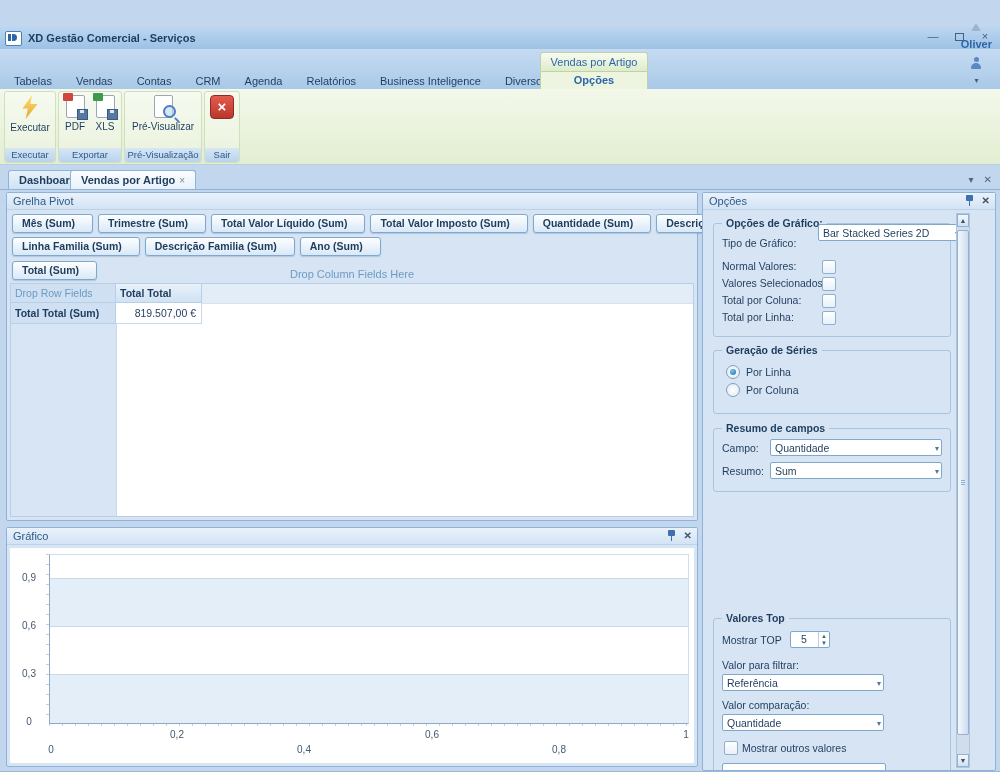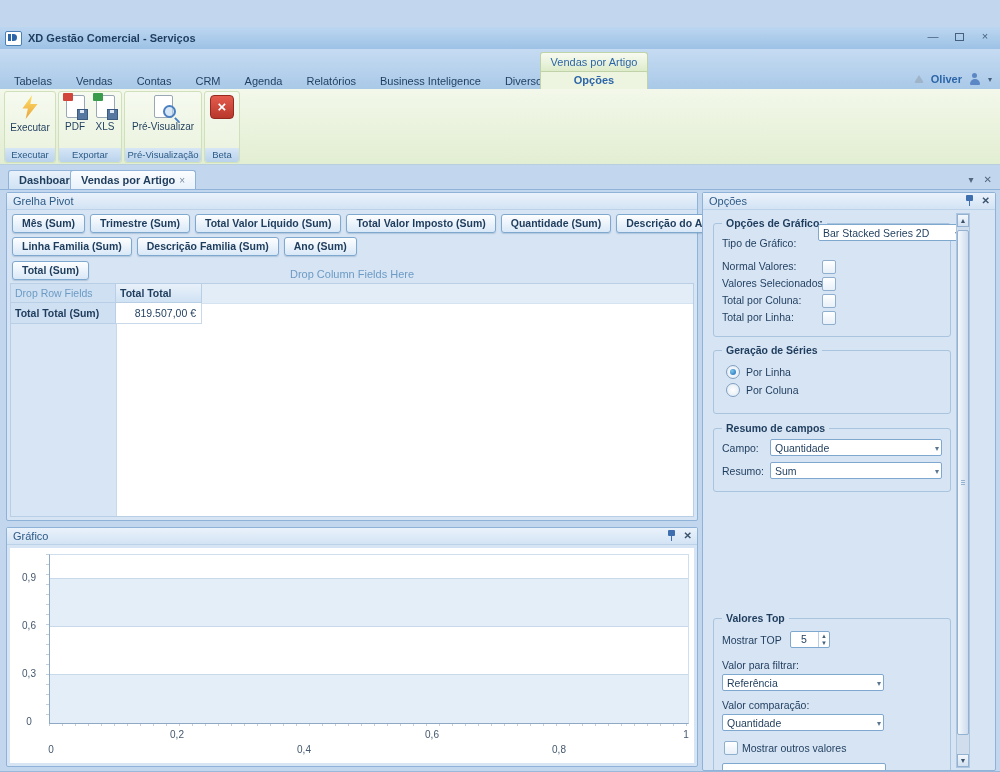--- a/index.html
+++ b/index.html
@@ -23,21 +23,21 @@
   .menustrip{position:absolute;left:0;top:22px;width:1000px;height:40px;
     background:linear-gradient(#c6dbf2,#a9c9e8);}
   .menutabs{position:absolute;left:14px;bottom:2px;display:flex;gap:24px;}
   .menutab{font-size:11px;color:#1e3c5f;cursor:default;}
   .ctxgroup{position:absolute;left:540px;top:3px;width:106px;height:19px;text-align:center;
     background:linear-gradient(#f8fbf1,#dcebc8);border:1px solid #c0d3a8;border-bottom:none;
     border-radius:3px 3px 0 0;font-size:11px;color:#2d66a8;line-height:18px;}
   .activetab{position:absolute;left:540px;top:22px;width:106px;height:18px;text-align:center;
     background:#edf4e0;border:1px solid #c0d3a8;border-bottom:none;border-radius:2px 2px 0 0;
     font-size:11px;font-weight:bold;color:#2d66a8;line-height:17px;}
-  .userarea{position:absolute;right:8px;bottom:4px;display:flex;align-items:center;gap:7px;}
+  .userarea{position:absolute;right:8px;bottom:4px;display:flex;align-items:center;gap:7px;flex-direction:column;}
   .alert-tri{width:0;height:0;border-left:5px solid transparent;border-right:5px solid transparent;
     border-bottom:8px solid #9fb4c8;border-radius:2px;}
   .username{font-size:11px;font-weight:bold;color:#2d66a8;}
   .person{width:12px;height:12px;position:relative;}
   .person::before{content:"";position:absolute;left:3.5px;top:0;width:5px;height:5px;border-radius:50%;background:#5b87c5;}
   .person::after{content:"";position:absolute;left:1px;top:6px;width:10px;height:6px;border-radius:5px 5px 1px 1px;background:#5b87c5;}
   .smallcaret{font-size:8px;color:#44607e;}
 
   
   .ribbon{position:absolute;left:0;top:62px;width:1000px;height:75px;
@@ -79,21 +79,21 @@
     background:linear-gradient(#eaf2fb,#d3e3f4);border-bottom:1px solid #bcd2e8;
     font-size:11px;color:#2d5a86;line-height:16px;padding-left:6px;box-sizing:border-box;}
   .phead-icons{position:absolute;right:5px;top:2px;display:flex;gap:8px;align-items:center;}
   .pin{width:9px;height:11px;position:relative;}
   .pin::before{content:"";position:absolute;left:1px;top:0;width:7px;height:6px;background:#3f6fae;border-radius:1px;}
   .pin::after{content:"";position:absolute;left:4px;top:6px;width:1.5px;height:5px;background:#3f6fae;}
   .px{font-size:10px;color:#3a546e;line-height:11px;font-weight:bold;}
 
   
   .chiprow{position:absolute;display:flex;gap:5px;}
-  .chip{padding:2px 9px 3px 9px;border:1px solid #7fa8cf;border-radius:3px;
+  .chip{padding:2px 17px 3px 9px;border:1px solid #7fa8cf;border-radius:3px;
     background:linear-gradient(#fdfeff,#d9e8f7);font-size:10.5px;font-weight:bold;color:#1e3c5c;
     box-shadow:0 1px 1px rgba(70,110,150,.25);white-space:nowrap;cursor:default;}
   .drophint{color:#6d9bc4;font-size:11px;}
 
   
   .pvt{position:absolute;left:3px;right:3px;top:90px;bottom:3px;background:#fff;border:1px solid #b9cfe6;}
   .pvt-corner{position:absolute;left:0;top:0;width:105px;height:19px;background:#cfe0f2;
     border-right:1px solid #b9cfe6;border-bottom:1px solid #b9cfe6;
     font-size:10.5px;color:#6d9bc4;line-height:18px;padding-left:4px;box-sizing:border-box;}
   .pvt-colhead{position:absolute;left:105px;top:0;width:86px;height:19px;
@@ -235,21 +235,21 @@
             <span class="handle"></span>
           </span>
         <span>Pré-Visualizar</span>
       </div>
       <div class="rgstrip">Pré-Visualização</div>
     </div>
     <div class="rgroup" style="left:204px;width:34px;">
       <div class="bigbtn" style="left:5px;width:24px;">
         <span class="exiticon">×</span>
       </div>
-      <div class="rgstrip">Beta</div>
+      <div class="rgstrip">Sair</div>
     </div>
   </div>
 
   <div class="doctabs">
     <div class="dtab inactive" style="left:8px;">Dashboard</div>
     <div class="dtab active" style="left:70px;">
       <span>Vendas por Artigo</span><span class="closex">×</span>
     </div>
     <div class="dt-icons">
       <span>▾</span>

